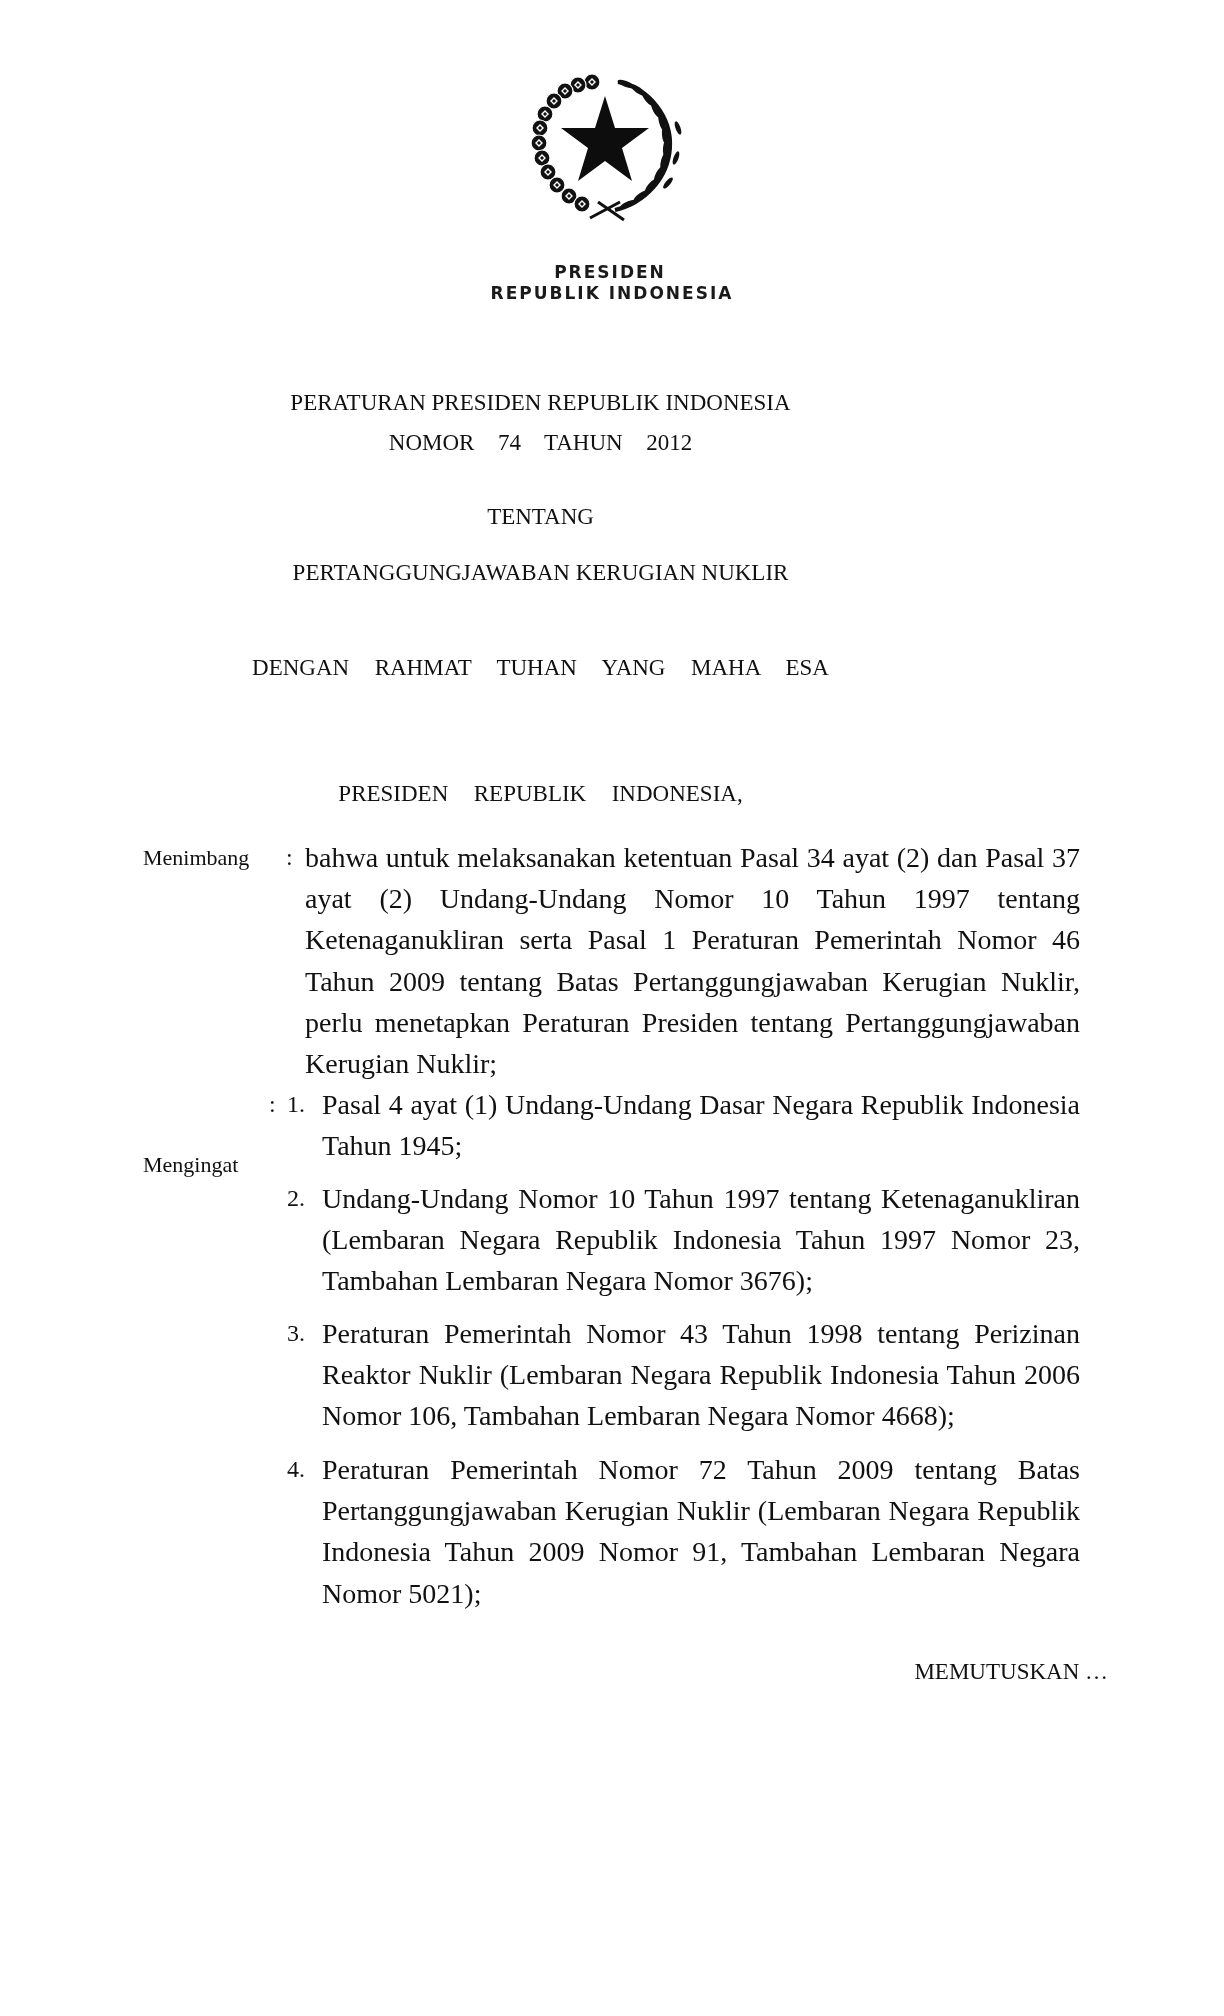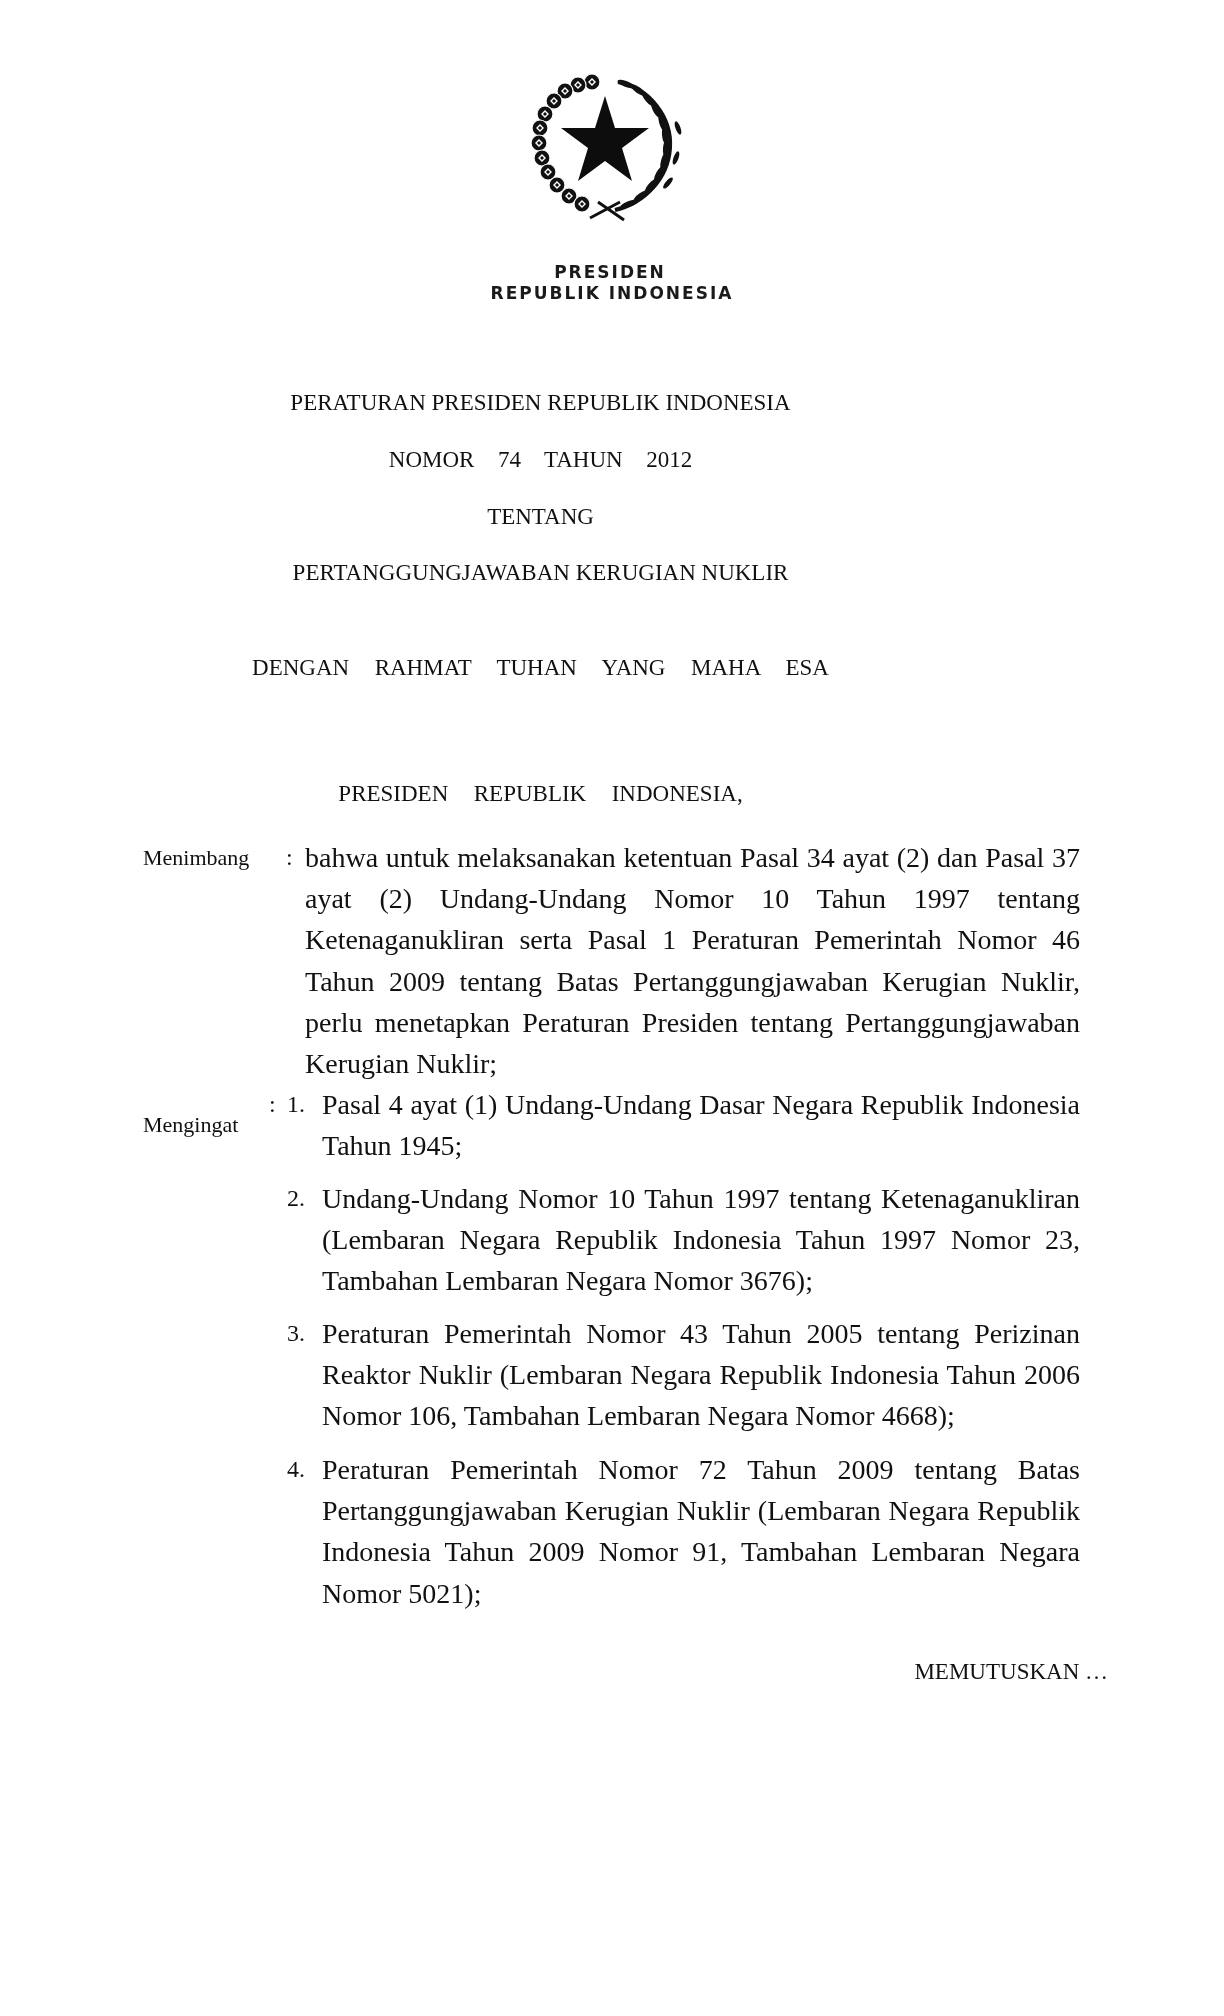--- a/index.html
+++ b/index.html
@@ -39,21 +39,21 @@
     .center-line {
       position: absolute;
       left: 0;
       width: 1081px;
       text-align: center;
       font-size: 23px;
       line-height: 30px;
       white-space: pre;
     }
     .t1 { top: 388px; }
-    .t2 { top: 445px; word-spacing: 6px; }
+    .t2 { top: 428px; word-spacing: 6px; }
     .t3 { top: 502px; }
     .t4 { top: 558px; }
     .t5 { top: 653px; word-spacing: 7px; }
     .t6 { top: 747px; word-spacing: 7px; margin-top: 32px; }
 
     .label {
       position: absolute;
       left: 143px;
       font-size: 22px;
       line-height: 41px;
@@ -67,21 +67,21 @@
       position: absolute;
       font-size: 28px;
       line-height: 41.2px;
       text-align: justify;
       text-align-last: left;
     }
     .menimbang-label { top: 837px; }
     .menimbang-colon { top: 837px; left: 286px; }
     .menimbang-text { top: 837px; left: 305px; width: 775px; }
 
-    .mengingat-label { top: 1104px; }
+    .mengingat-label { top: 1144px; }
     .mengingat-colon { top: 1084px; left: 269px; }
 
     .list-item { position: absolute; left: 0; width: 1224px; }
     .list-num {
       position: absolute;
       left: 287px;
       font-size: 24px;
       line-height: 41.2px;
     }
     .list-text {
@@ -191,21 +191,21 @@
   <div class="list-item item-1">
     <div class="list-num">1.</div>
     <div class="list-text">Pasal 4 ayat (1) Undang-Undang Dasar Negara Republik Indonesia Tahun 1945;</div>
   </div>
   <div class="list-item item-2">
     <div class="list-num">2.</div>
     <div class="list-text">Undang-Undang Nomor 10 Tahun 1997 tentang Ketenaganukliran (Lembaran Negara Republik Indonesia Tahun 1997 Nomor 23, Tambahan Lembaran Negara Nomor 3676);</div>
   </div>
   <div class="list-item item-3">
     <div class="list-num">3.</div>
-    <div class="list-text">Peraturan Pemerintah Nomor 43 Tahun 2005 tentang Perizinan Reaktor Nuklir (Lembaran Negara Republik Indonesia Tahun 2006 Nomor 106, Tambahan Lembaran Negara Nomor 4668);</div>
+    <div class="list-text">Peraturan Pemerintah Nomor 43 Tahun 1998 tentang Perizinan Reaktor Nuklir (Lembaran Negara Republik Indonesia Tahun 2006 Nomor 106, Tambahan Lembaran Negara Nomor 4668);</div>
   </div>
   <div class="list-item item-4">
     <div class="list-num">4.</div>
     <div class="list-text">Peraturan Pemerintah Nomor 72 Tahun 2009 tentang Batas Pertanggungjawaban Kerugian Nuklir (Lembaran Negara Republik Indonesia Tahun 2009 Nomor 91, Tambahan Lembaran Negara Nomor 5021);</div>
   </div>
 </div>
 
 <div class="continuation">MEMUTUSKAN …</div>
 
 </body></html>

